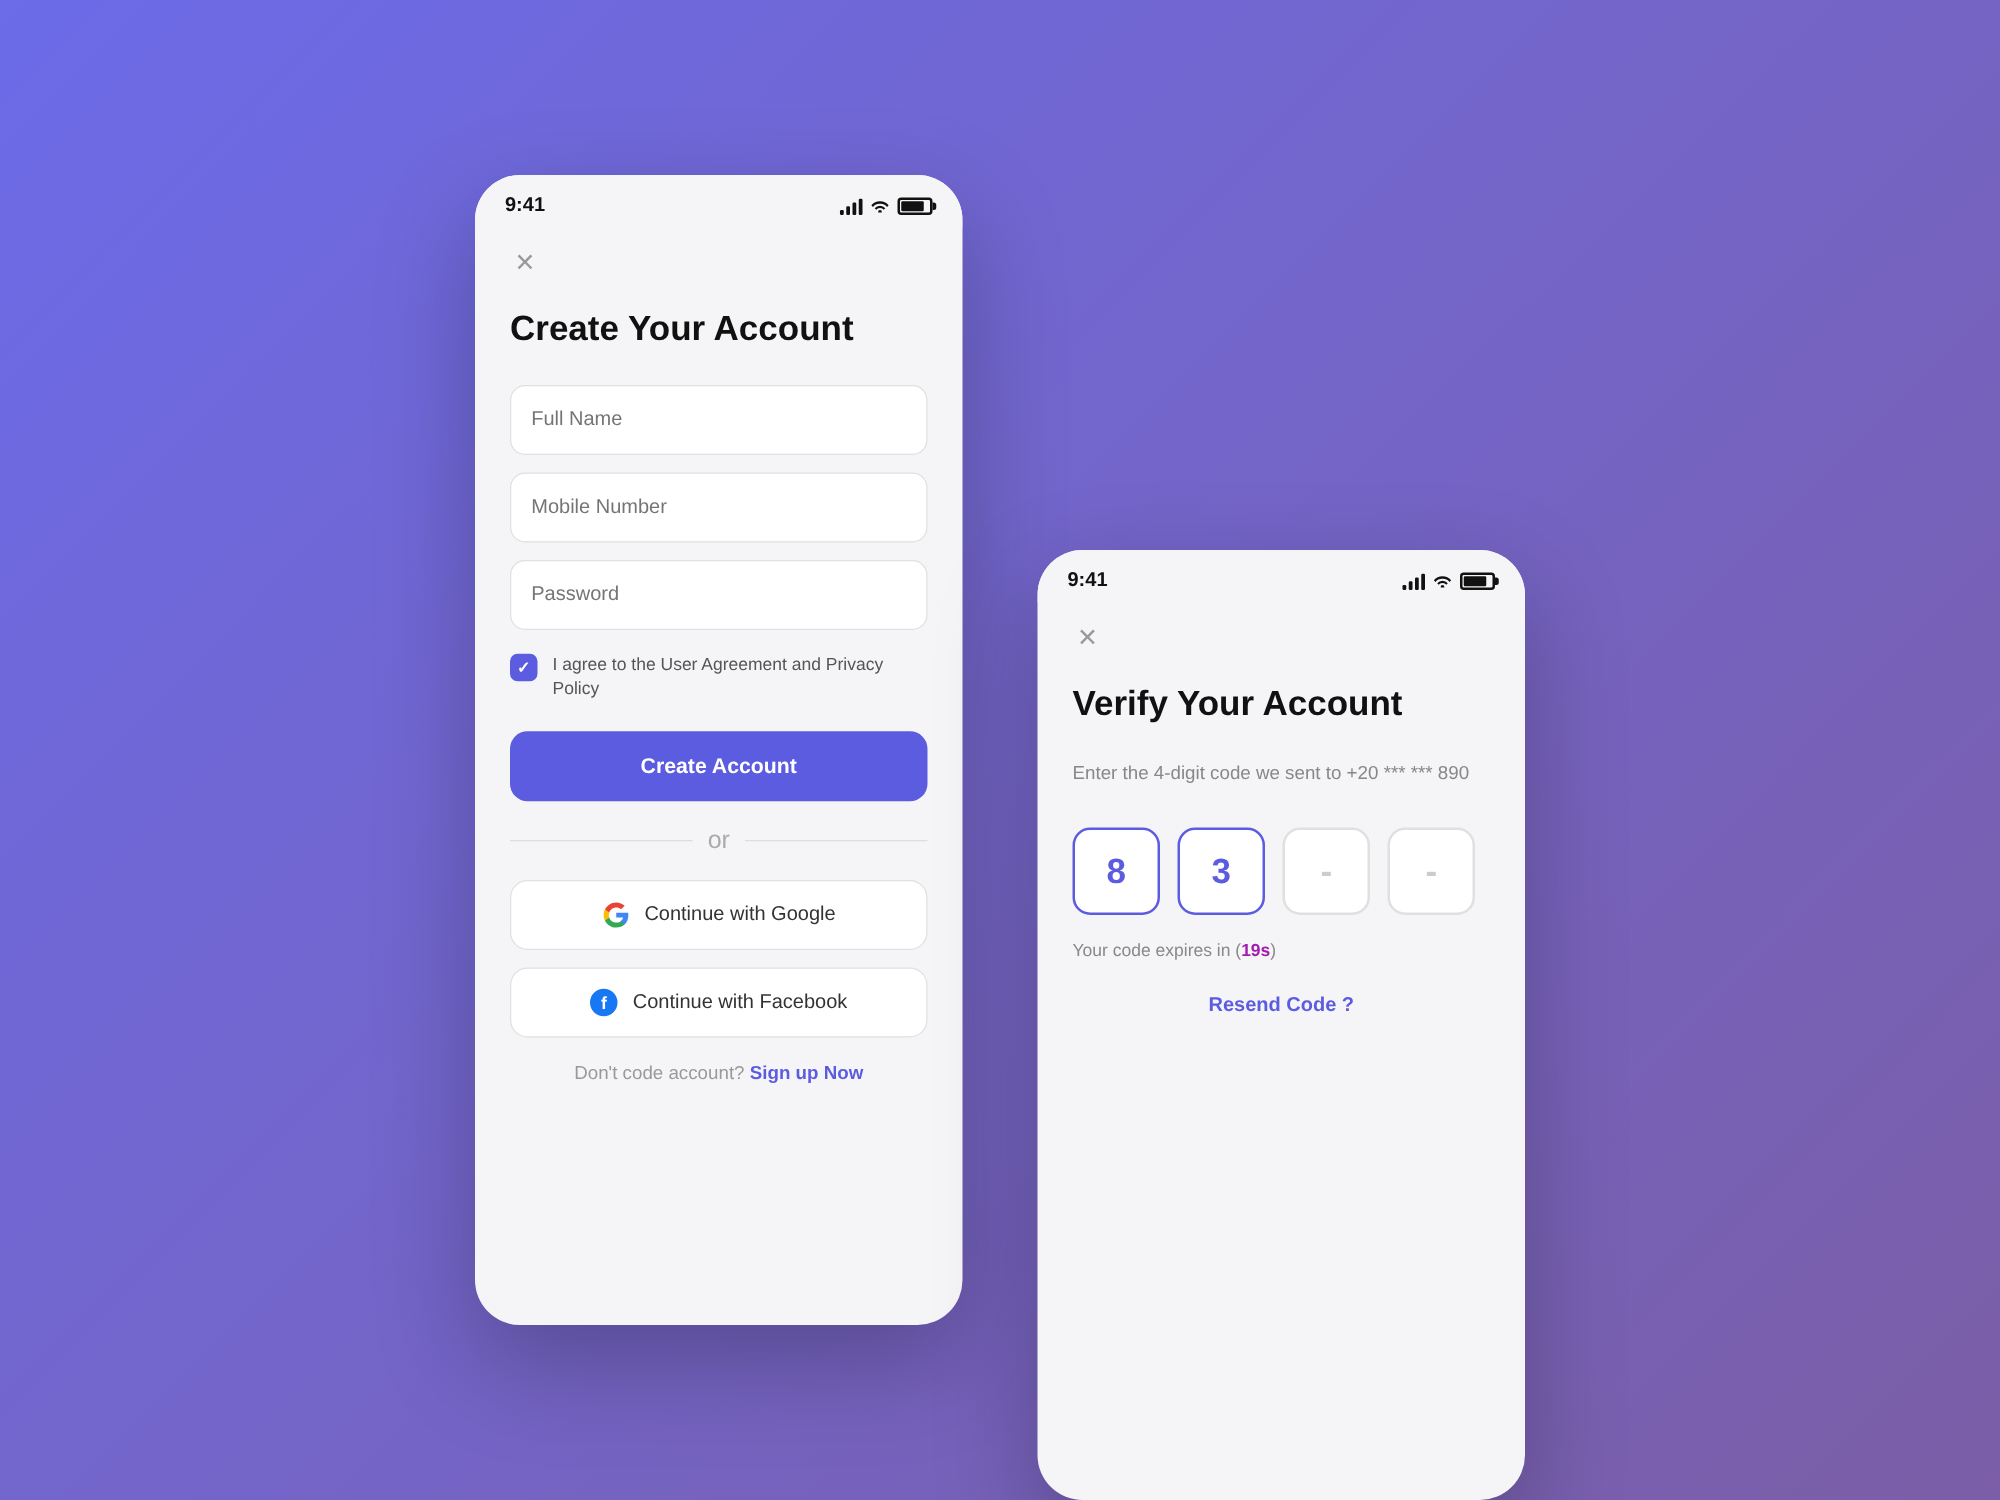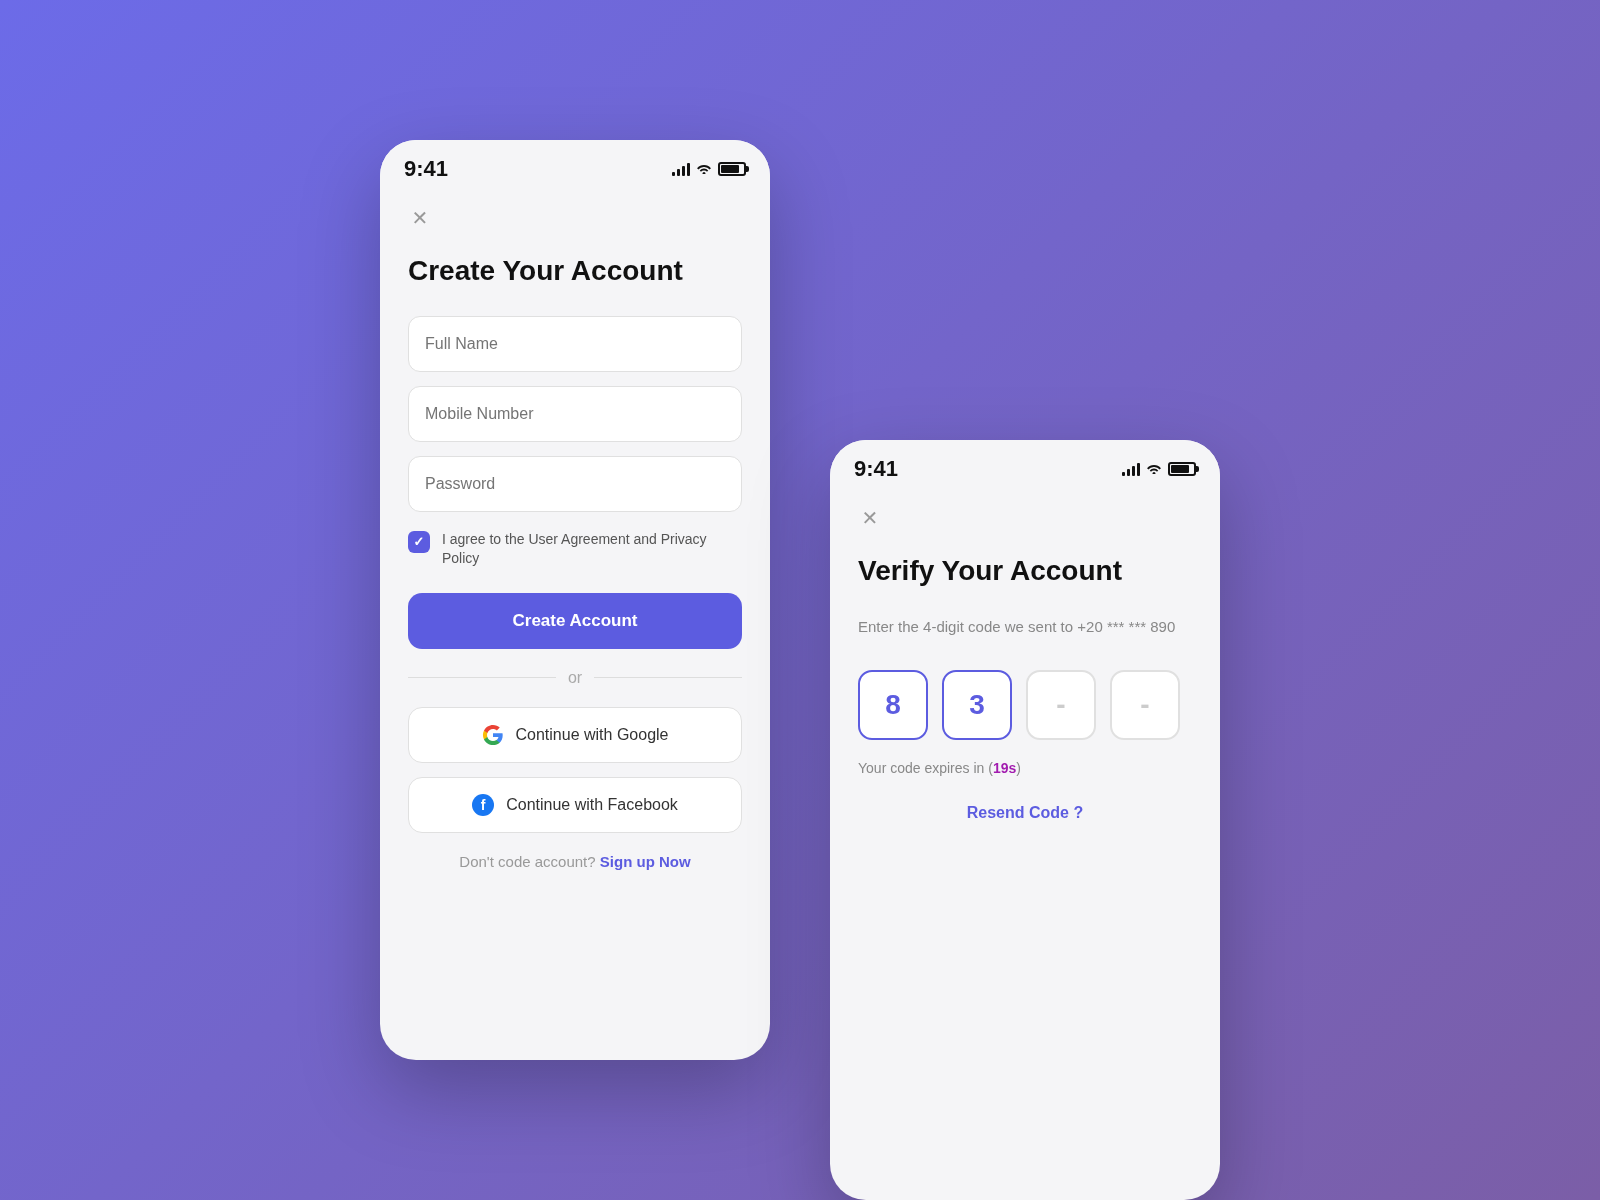--- a/index.html
+++ b/index.html
@@ -38,21 +38,21 @@
     
     .status-bar {
       display: flex;
       justify-content: space-between;
       align-items: center;
       padding: 16px 24px 8px;
       background: #f5f5f7;
     }
 
     .status-time {
-      font-size: 22px;
+      font-size: 16px;
       font-weight: 600;
       color: #111;
     }
 
     .status-icons {
       display: flex;
       align-items: center;
       gap: 6px;
     }
 
@@ -198,21 +198,21 @@
       margin-bottom: 20px;
     }
 
     .divider-line {
       flex: 1;
       height: 1px;
       background: #ddd;
     }
 
     .divider-text {
-      font-size: 16px;
+      font-size: 20px;
       color: #aaa;
     }
 
     
     .btn-social {
       width: 100%;
       padding: 16px;
       background: #fff;
       border: 1.5px solid #e0e0e0;
       border-radius: 14px;

